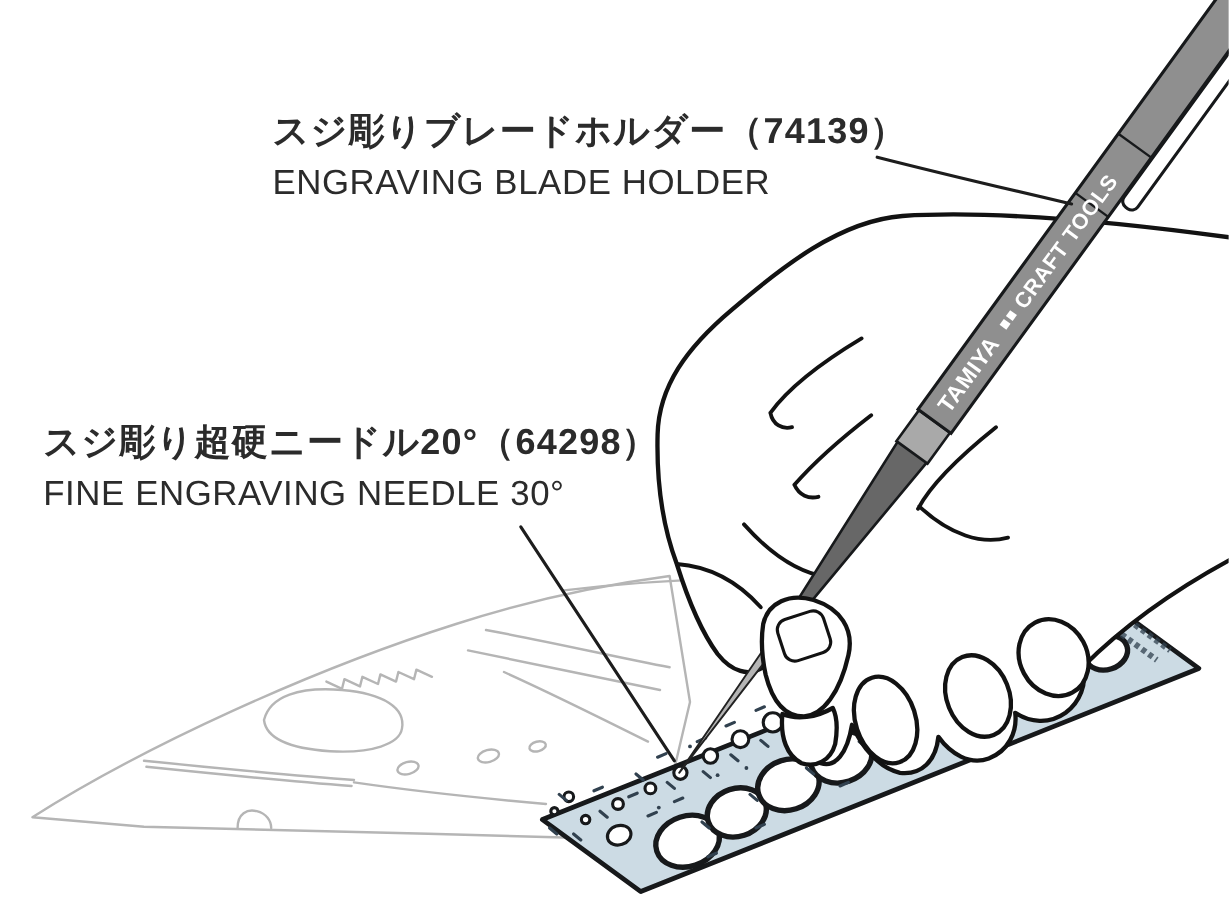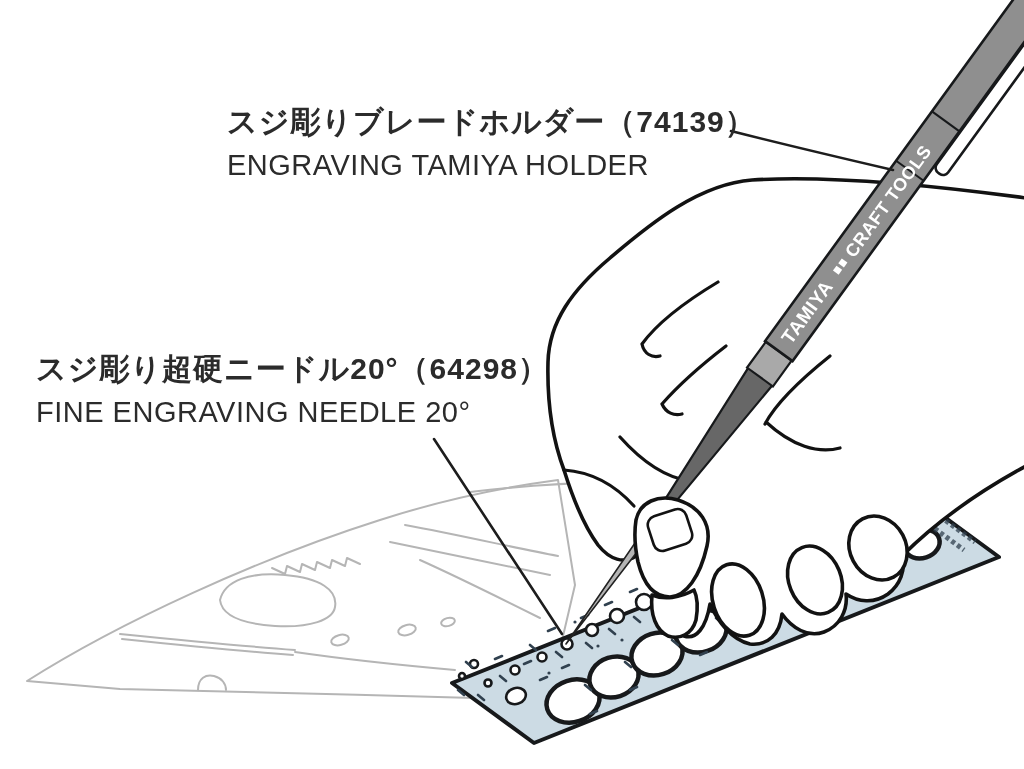--- a/index.html
+++ b/index.html
@@ -6,21 +6,21 @@
   .stage{
     position:relative;width:1024px;height:769px;overflow:hidden;
     background:var(--background,#fff);
     font-family:"Liberation Sans","DejaVu Sans",sans-serif;
   }
   .scene{position:absolute;left:0;top:0;width:1024px;height:769px;}
   
   .callout{position:absolute;color:var(--label_text,#2b2b2b);white-space:nowrap;}
   .callout .jp{font-size:30px;font-weight:600;letter-spacing:1px;line-height:44px;}
   .callout .en{font-size:29px;font-weight:500;letter-spacing:.5px;line-height:42px;}
-  #callout-blade{left:227px;top:100px;}
+  #callout-blade{left:227px;top:88px;}
   #callout-needle{left:36px;top:347px;}
   
   .sketch{stroke:var(--sketch_line,#b5b5b5);stroke-width:2;fill:none;stroke-linecap:round;stroke-linejoin:round;}
   .sketch-fill{fill:#ffffff;}
   .tpl-plate{fill:var(--template_fill,#ccdbe4);stroke:var(--template_line,#17191b);stroke-width:4;stroke-linejoin:round;}
   .tpl-hole{fill:#ffffff;stroke:var(--template_line,#17191b);}
   .tpl-hole.big{stroke-width:4.5;}
   .tpl-hole.small{stroke-width:2.6;}
   .tpl-mark{stroke:var(--template_marks,#31414f);stroke-width:2.6;stroke-linecap:round;fill:none;}
   .tpl-dot{fill:var(--template_marks,#31414f);}
@@ -148,20 +148,20 @@
       <path class="hand" d="M 636,520 C 640,502 658,494 678,500 C 700,507 712,524 707,546 C 700,577 686,596 670,597 C 653,597 643,582 638,562 C 635,548 634,533 636,520 Z"></path>
       <rect class="hand" x="650" y="512" width="40" height="36" rx="9" transform="rotate(-18 670 530)" style="stroke-width:2.6"></rect>
     </g>
 
     <path class="leader" d="M 731,131 C 790,146 850,160 893,170"></path>
     <line class="leader" x1="434" y1="439" x2="562" y2="634"></line>
   </svg>
 
   <div class="callout" id="callout-blade">
     <div class="jp">スジ彫りブレードホルダー（74139）</div>
-    <div class="en">ENGRAVING TAMIYA HOLDER</div>
+    <div class="en">ENGRAVING BLADE HOLDER</div>
   </div>
   <div class="callout" id="callout-needle">
     <div class="jp">スジ彫り超硬ニードル20°（64298）</div>
-    <div class="en">FINE ENGRAVING NEEDLE 20°</div>
+    <div class="en">FINE ENGRAVING NEEDLE 30°</div>
   </div>
 
 </div>
 
 </body></html>

